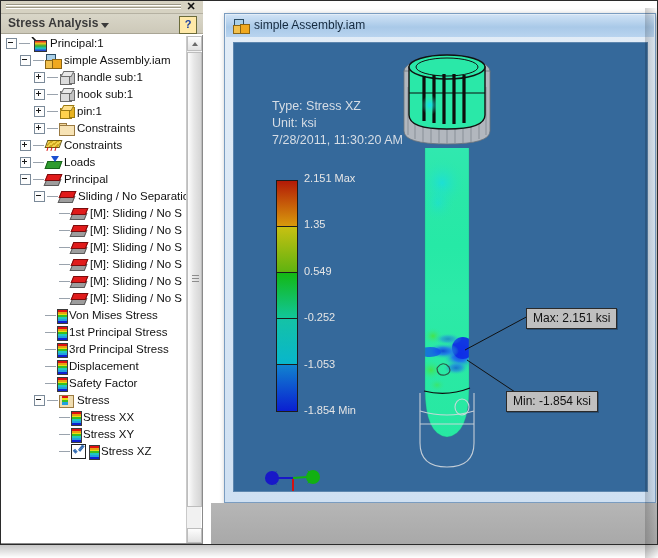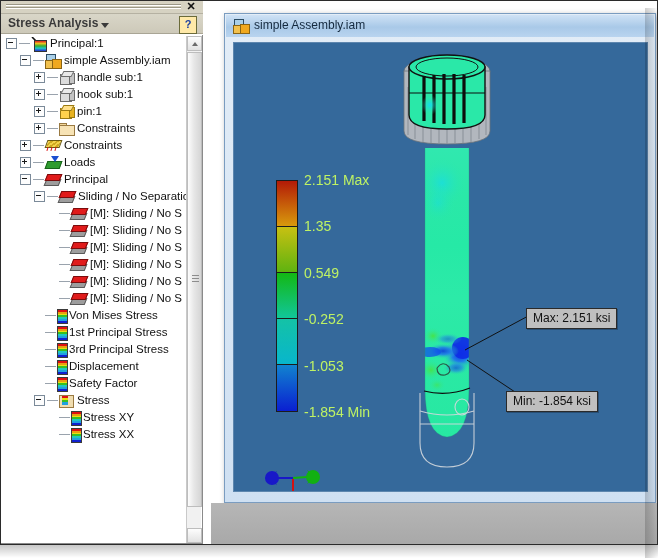--- a/index.html
+++ b/index.html
@@ -288,21 +288,21 @@
   #legend-bar {
     position:absolute; left:42px; top:137px;
     width:22px; height:232px;
     border:1px solid #1c1c1c;
     box-sizing:border-box;
   }
   .band { width:100%; height:20%; border-bottom:1px solid #1c1c1c; box-sizing:border-box; }
   .band:last-child { border-bottom:none; }
   #legend-labels { position:absolute; left:70px; top:126px; width:130px; }
   .lg-lbl {
-    position:absolute; font-size:14px; color:#bef264; white-space:nowrap;
+    position:absolute; font-size:11px; color:#e5e5e5; white-space:nowrap;
   }
 
   
   .callout {
     position:absolute;
     background:#bfbfbf;
     border:1px solid #2a2a2a;
     font-size:12px; color:#111;
     padding:2px 6px 3px 6px;
     white-space:nowrap;
@@ -377,22 +377,23 @@
           <div class="tnode"><span class="spacer" style="width:46px"></span><span class="spacer" style="width:11px"></span><span class="dash"></span><span class="ic ic-contact"><span class="g"></span><span class="r"></span></span><span class="lbl">[M]: Sliding / No S</span></div>
           <div class="tnode"><span class="spacer" style="width:46px"></span><span class="spacer" style="width:11px"></span><span class="dash"></span><span class="ic ic-contact"><span class="g"></span><span class="r"></span></span><span class="lbl">[M]: Sliding / No S</span></div>
           <div class="tnode"><span class="spacer" style="width:46px"></span><span class="spacer" style="width:11px"></span><span class="dash"></span><span class="ic ic-contact"><span class="g"></span><span class="r"></span></span><span class="lbl">[M]: Sliding / No S</span></div>
           <div class="tnode"><span class="spacer" style="width:46px"></span><span class="spacer" style="width:11px"></span><span class="dash"></span><span class="ic ic-contact"><span class="g"></span><span class="r"></span></span><span class="lbl">[M]: Sliding / No S</span></div>
           <div class="tnode"><span class="spacer" style="width:32px"></span><span class="spacer" style="width:11px"></span><span class="dash"></span><span class="ic ic-rainbow"><span class="bar"></span></span><span class="lbl">Von Mises Stress</span></div>
           <div class="tnode"><span class="spacer" style="width:32px"></span><span class="spacer" style="width:11px"></span><span class="dash"></span><span class="ic ic-rainbow"><span class="bar"></span></span><span class="lbl">1st Principal Stress</span></div>
           <div class="tnode"><span class="spacer" style="width:32px"></span><span class="spacer" style="width:11px"></span><span class="dash"></span><span class="ic ic-rainbow"><span class="bar"></span></span><span class="lbl">3rd Principal Stress</span></div>
           <div class="tnode"><span class="spacer" style="width:32px"></span><span class="spacer" style="width:11px"></span><span class="dash"></span><span class="ic ic-rainbow"><span class="bar"></span></span><span class="lbl">Displacement</span></div>
           <div class="tnode"><span class="spacer" style="width:32px"></span><span class="spacer" style="width:11px"></span><span class="dash"></span><span class="ic ic-rainbow"><span class="bar"></span></span><span class="lbl">Safety Factor</span></div>
           <div class="tnode"><span class="spacer" style="width:32px"></span><span class="exp"></span><span class="dash"></span><span class="ic ic-resfolder"><span class="bd"></span><span class="bar"></span></span><span class="lbl">Stress</span></div>
+          <div class="tnode"><span class="spacer" style="width:46px"></span><span class="spacer" style="width:11px"></span><span class="dash"></span><span class="ic ic-rainbow"><span class="bar"></span></span><span class="lbl">Stress XX</span></div>
           <div class="tnode"><span class="spacer" style="width:46px"></span><span class="spacer" style="width:11px"></span><span class="dash"></span><span class="ic ic-rainbow"><span class="bar"></span></span><span class="lbl">Stress XY</span></div>
-          <div class="tnode"><span class="spacer" style="width:46px"></span><span class="spacer" style="width:11px"></span><span class="dash"></span><span class="ic ic-rainbow"><span class="bar"></span></span><span class="lbl">Stress XX</span></div>
+          <div class="tnode"><span class="spacer" style="width:46px"></span><span class="spacer" style="width:11px"></span><span class="dash"></span><span class="chk"></span><span class="ic ic-rainbow"><span class="bar"></span></span><span class="lbl">Stress XZ</span></div>
         </div>
 
       <div id="tree-scroll">
         <div class="arrow-up"></div>
         <div class="thumb">
           <div class="grip">
               <i></i>
               <i></i>
               <i></i>
             </div>
@@ -517,20 +518,25 @@
             <path d="M186,368 Q213,376 240,368"></path>
           </g>
           <g fill="none" stroke="#0d0d0d" stroke-width="1.2">
             <path d="M190,348 Q213,354 236,345"></path>
           </g>
           <g fill="none" stroke="#2a2a2a" stroke-width="1.2" opacity="0.75">
             <path d="M203,325 q6,-8 12,-1 q3,6 -4,8 q-8,1 -8,-7" transform="translate(0,0)"></path>
           </g>
         </svg>
 
+        <div id="legend-info">
+          <div>Type: Stress XZ</div>
+          <div>Unit: ksi</div>
+          <div>7/28/2011, 11:30:20 AM</div>
+        </div>
 
         <div id="legend-bar">
             <div class="band" style="background: linear-gradient(rgb(179, 26, 7), rgb(216, 154, 12));"></div>
             <div class="band" style="background: linear-gradient(rgb(200, 192, 18), rgb(95, 179, 16));"></div>
             <div class="band" style="background: linear-gradient(rgb(19, 184, 19), rgb(17, 198, 154));"></div>
             <div class="band" style="background: linear-gradient(rgb(20, 194, 166), rgb(8, 182, 204));"></div>
             <div class="band" style="background: linear-gradient(rgb(17, 131, 207), rgb(10, 31, 209));"></div>
           </div>
         <div id="legend-labels">
             <div class="lg-lbl" style="top: 3px; left: 0px;">2.151 Max</div>

